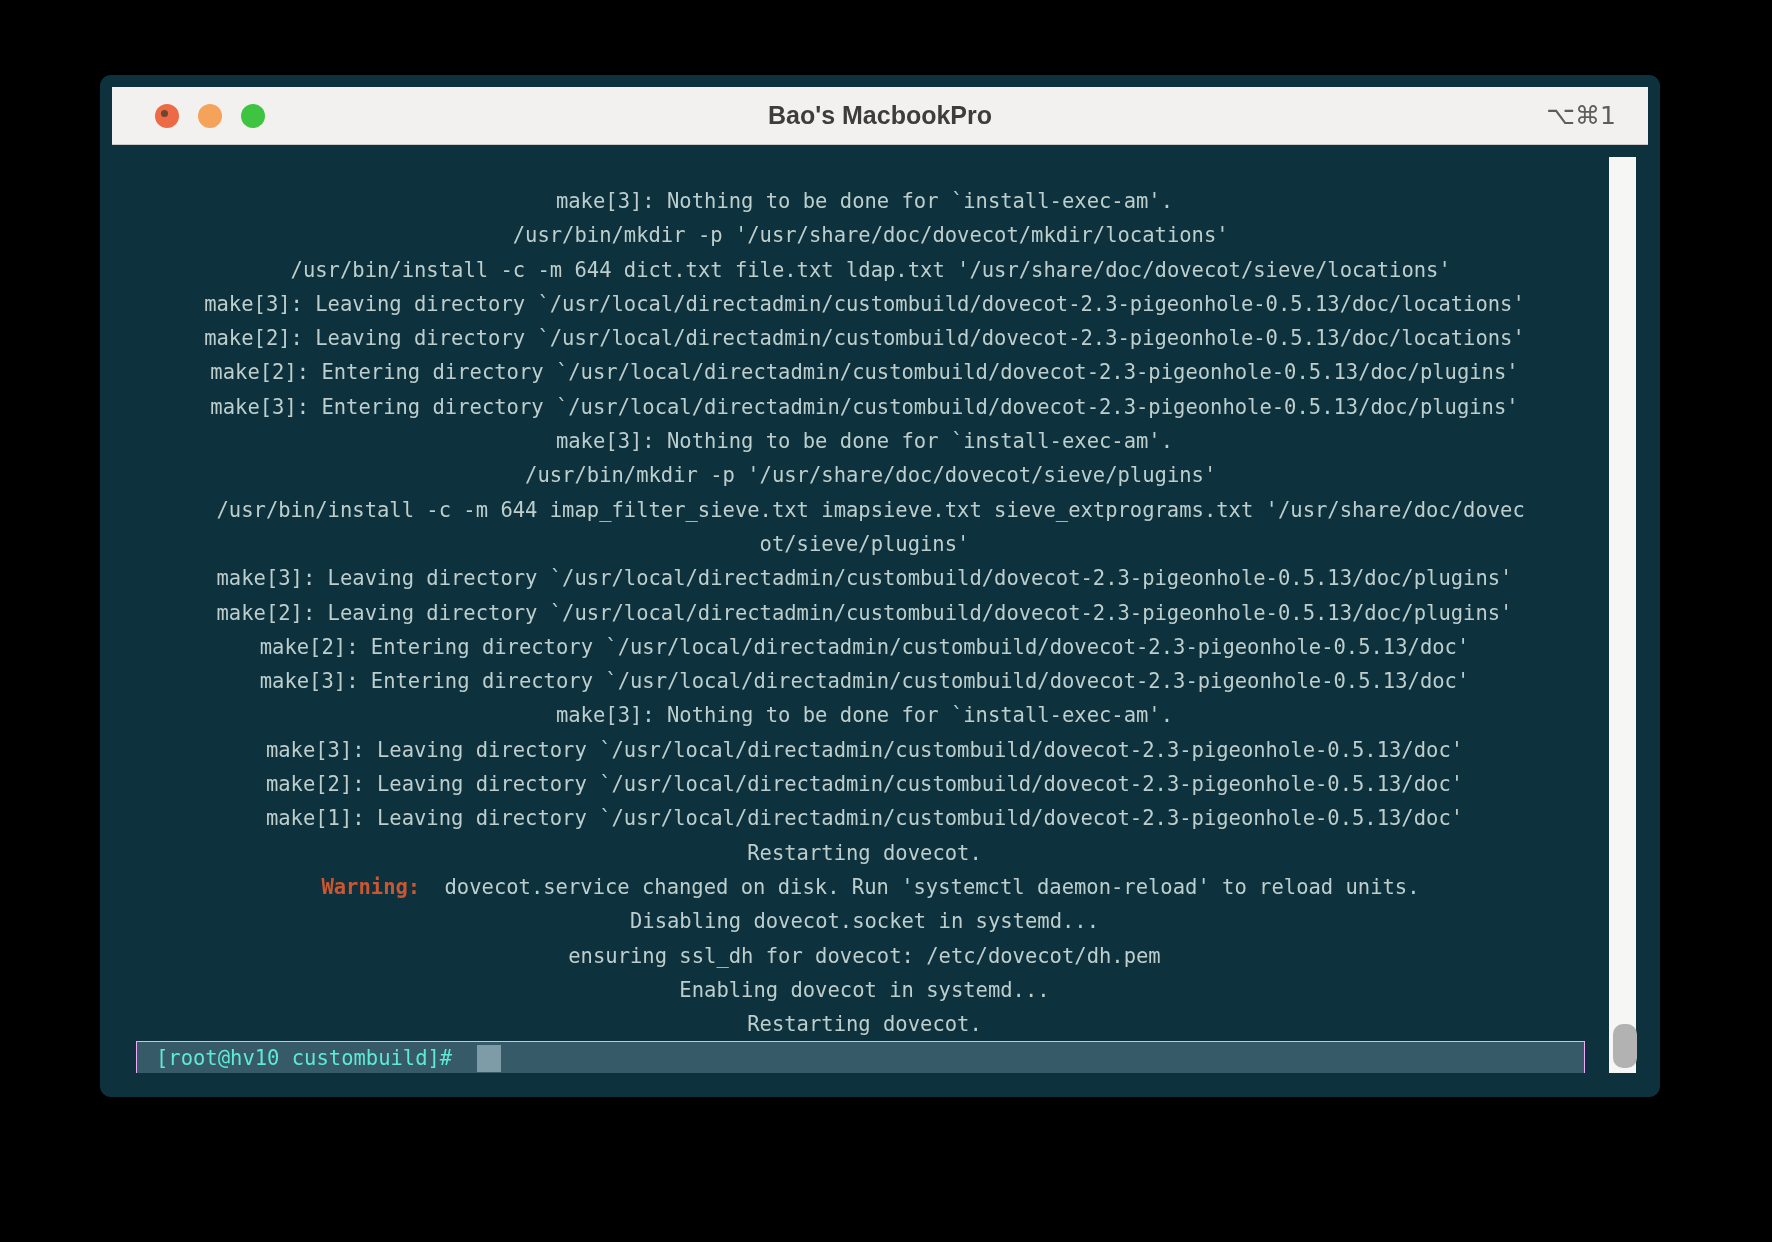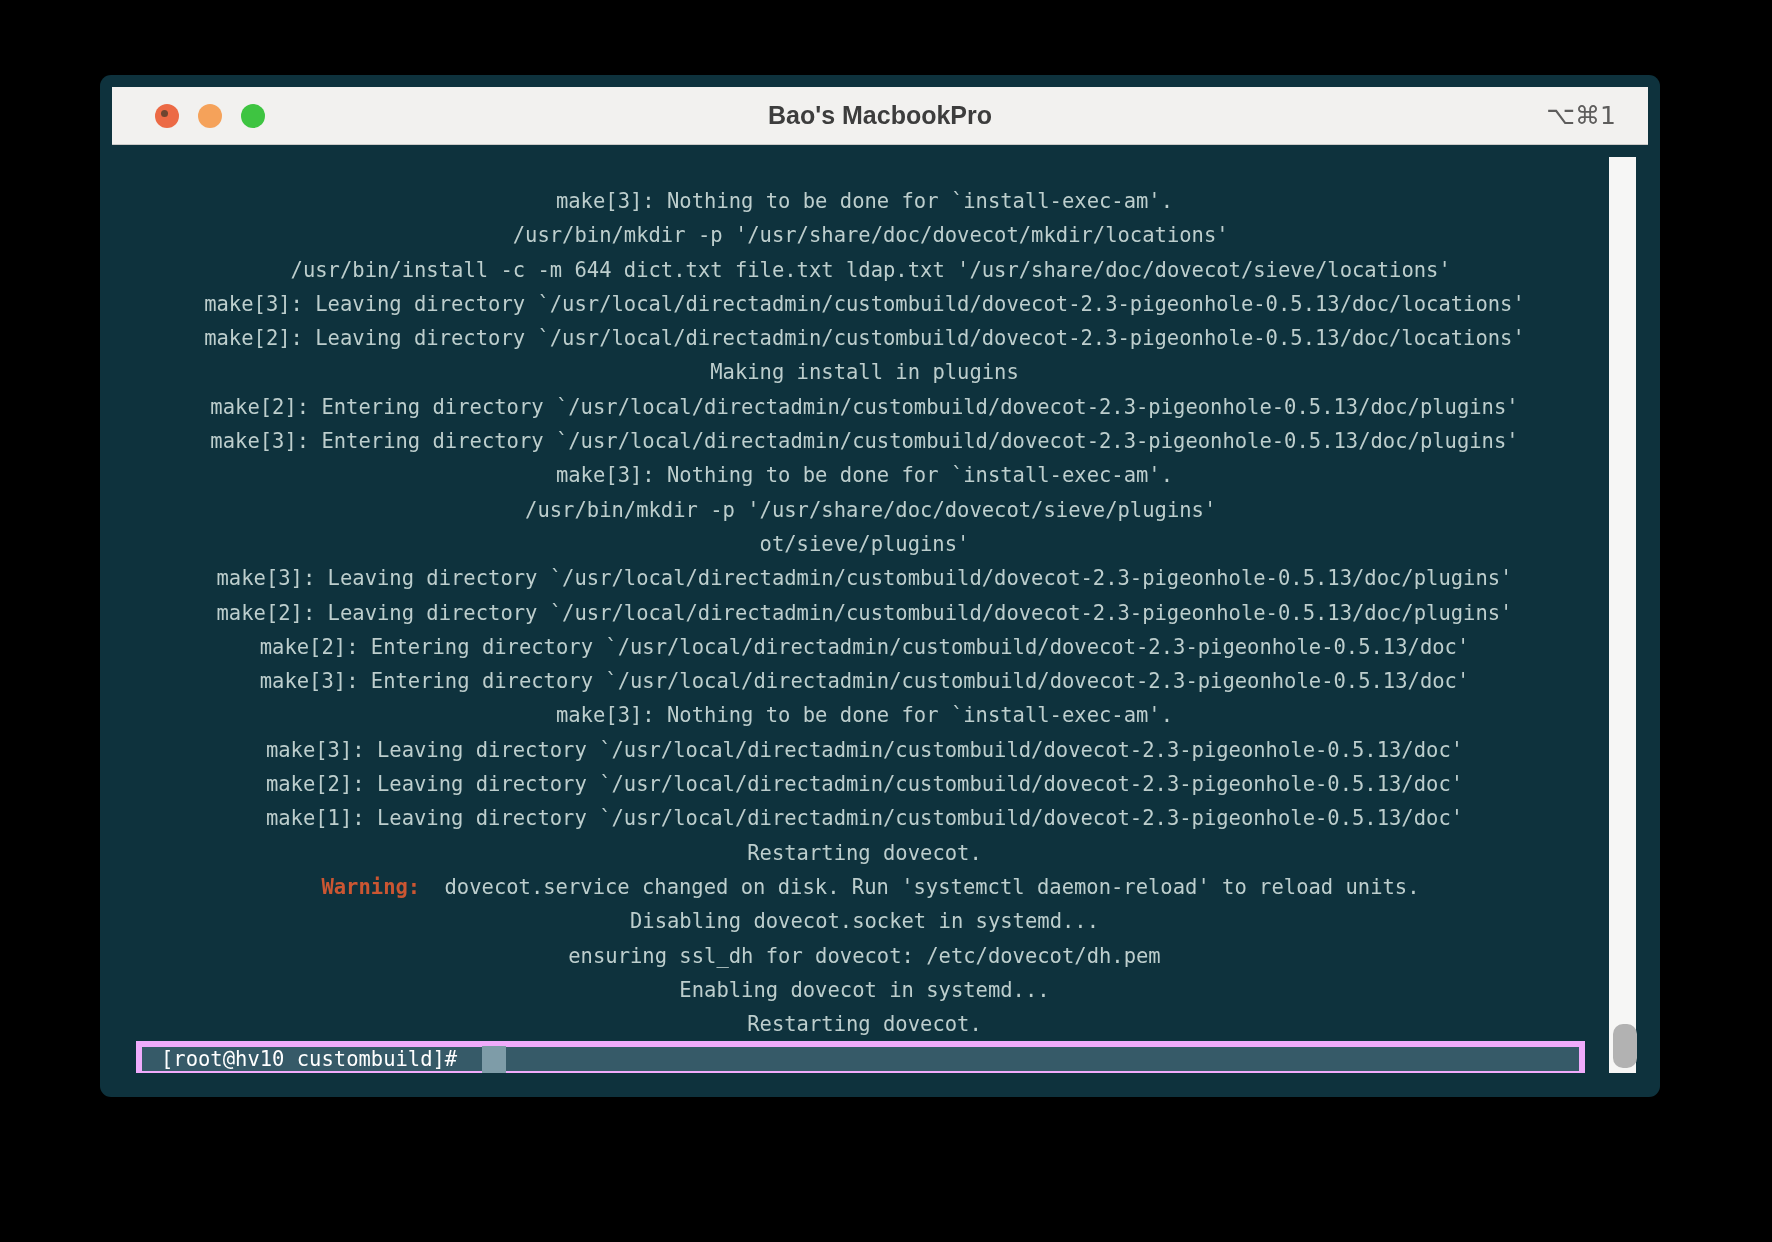--- a/index.html
+++ b/index.html
@@ -55,24 +55,24 @@
   }
   .line {
     height: 34.3px; line-height: 34.3px;
     white-space: pre; padding-left: 8px;
   }
   .warn { color: #cb5632; font-weight: bold; }
 
   .prompt-bar {
     height: 34px; margin-right: 12px;
     background: #365a68;
-    border: 6px solid #f0abfc;
+    border: 1px solid #f0abfc;
     display: flex; align-items: center;
     white-space: pre; padding-left: 7px;
-    color: #ffffff;
+    color: #5eead4;
   }
   .cursor {
     display: inline-block; width: 16px; height: 27px;
     background: #7e9ca8; flex: 0 0 auto;
   }
 
   .scrollbar {
     flex: 0 0 27px; background: #f6f6f5; position: relative;
   }
   .scroll-thumb {
@@ -97,25 +97,25 @@
   </div>
 
   <div class="term-row">
     <div class="term-content">
       <div id="term-output">
           <div class="line">make[3]: Nothing to be done for `install-exec-am'.</div>
           <div class="line"> /usr/bin/mkdir -p '/usr/share/doc/dovecot/mkdir/locations'</div>
           <div class="line"> /usr/bin/install -c -m 644 dict.txt file.txt ldap.txt '/usr/share/doc/dovecot/sieve/locations'</div>
           <div class="line">make[3]: Leaving directory `/usr/local/directadmin/custombuild/dovecot-2.3-pigeonhole-0.5.13/doc/locations'</div>
           <div class="line">make[2]: Leaving directory `/usr/local/directadmin/custombuild/dovecot-2.3-pigeonhole-0.5.13/doc/locations'</div>
-          <div class="line">Making install in plugins</div>
           <div class="line">make[2]: Entering directory `/usr/local/directadmin/custombuild/dovecot-2.3-pigeonhole-0.5.13/doc/plugins'</div>
           <div class="line">make[3]: Entering directory `/usr/local/directadmin/custombuild/dovecot-2.3-pigeonhole-0.5.13/doc/plugins'</div>
           <div class="line">make[3]: Nothing to be done for `install-exec-am'.</div>
           <div class="line"> /usr/bin/mkdir -p '/usr/share/doc/dovecot/sieve/plugins'</div>
+          <div class="line"> /usr/bin/install -c -m 644 imap_filter_sieve.txt imapsieve.txt sieve_extprograms.txt '/usr/share/doc/dovec</div>
           <div class="line">ot/sieve/plugins'</div>
           <div class="line">make[3]: Leaving directory `/usr/local/directadmin/custombuild/dovecot-2.3-pigeonhole-0.5.13/doc/plugins'</div>
           <div class="line">make[2]: Leaving directory `/usr/local/directadmin/custombuild/dovecot-2.3-pigeonhole-0.5.13/doc/plugins'</div>
           <div class="line">make[2]: Entering directory `/usr/local/directadmin/custombuild/dovecot-2.3-pigeonhole-0.5.13/doc'</div>
           <div class="line">make[3]: Entering directory `/usr/local/directadmin/custombuild/dovecot-2.3-pigeonhole-0.5.13/doc'</div>
           <div class="line">make[3]: Nothing to be done for `install-exec-am'.</div>
           <div class="line">make[3]: Leaving directory `/usr/local/directadmin/custombuild/dovecot-2.3-pigeonhole-0.5.13/doc'</div>
           <div class="line">make[2]: Leaving directory `/usr/local/directadmin/custombuild/dovecot-2.3-pigeonhole-0.5.13/doc'</div>
           <div class="line">make[1]: Leaving directory `/usr/local/directadmin/custombuild/dovecot-2.3-pigeonhole-0.5.13/doc'</div>
           <div class="line">Restarting dovecot.</div>

